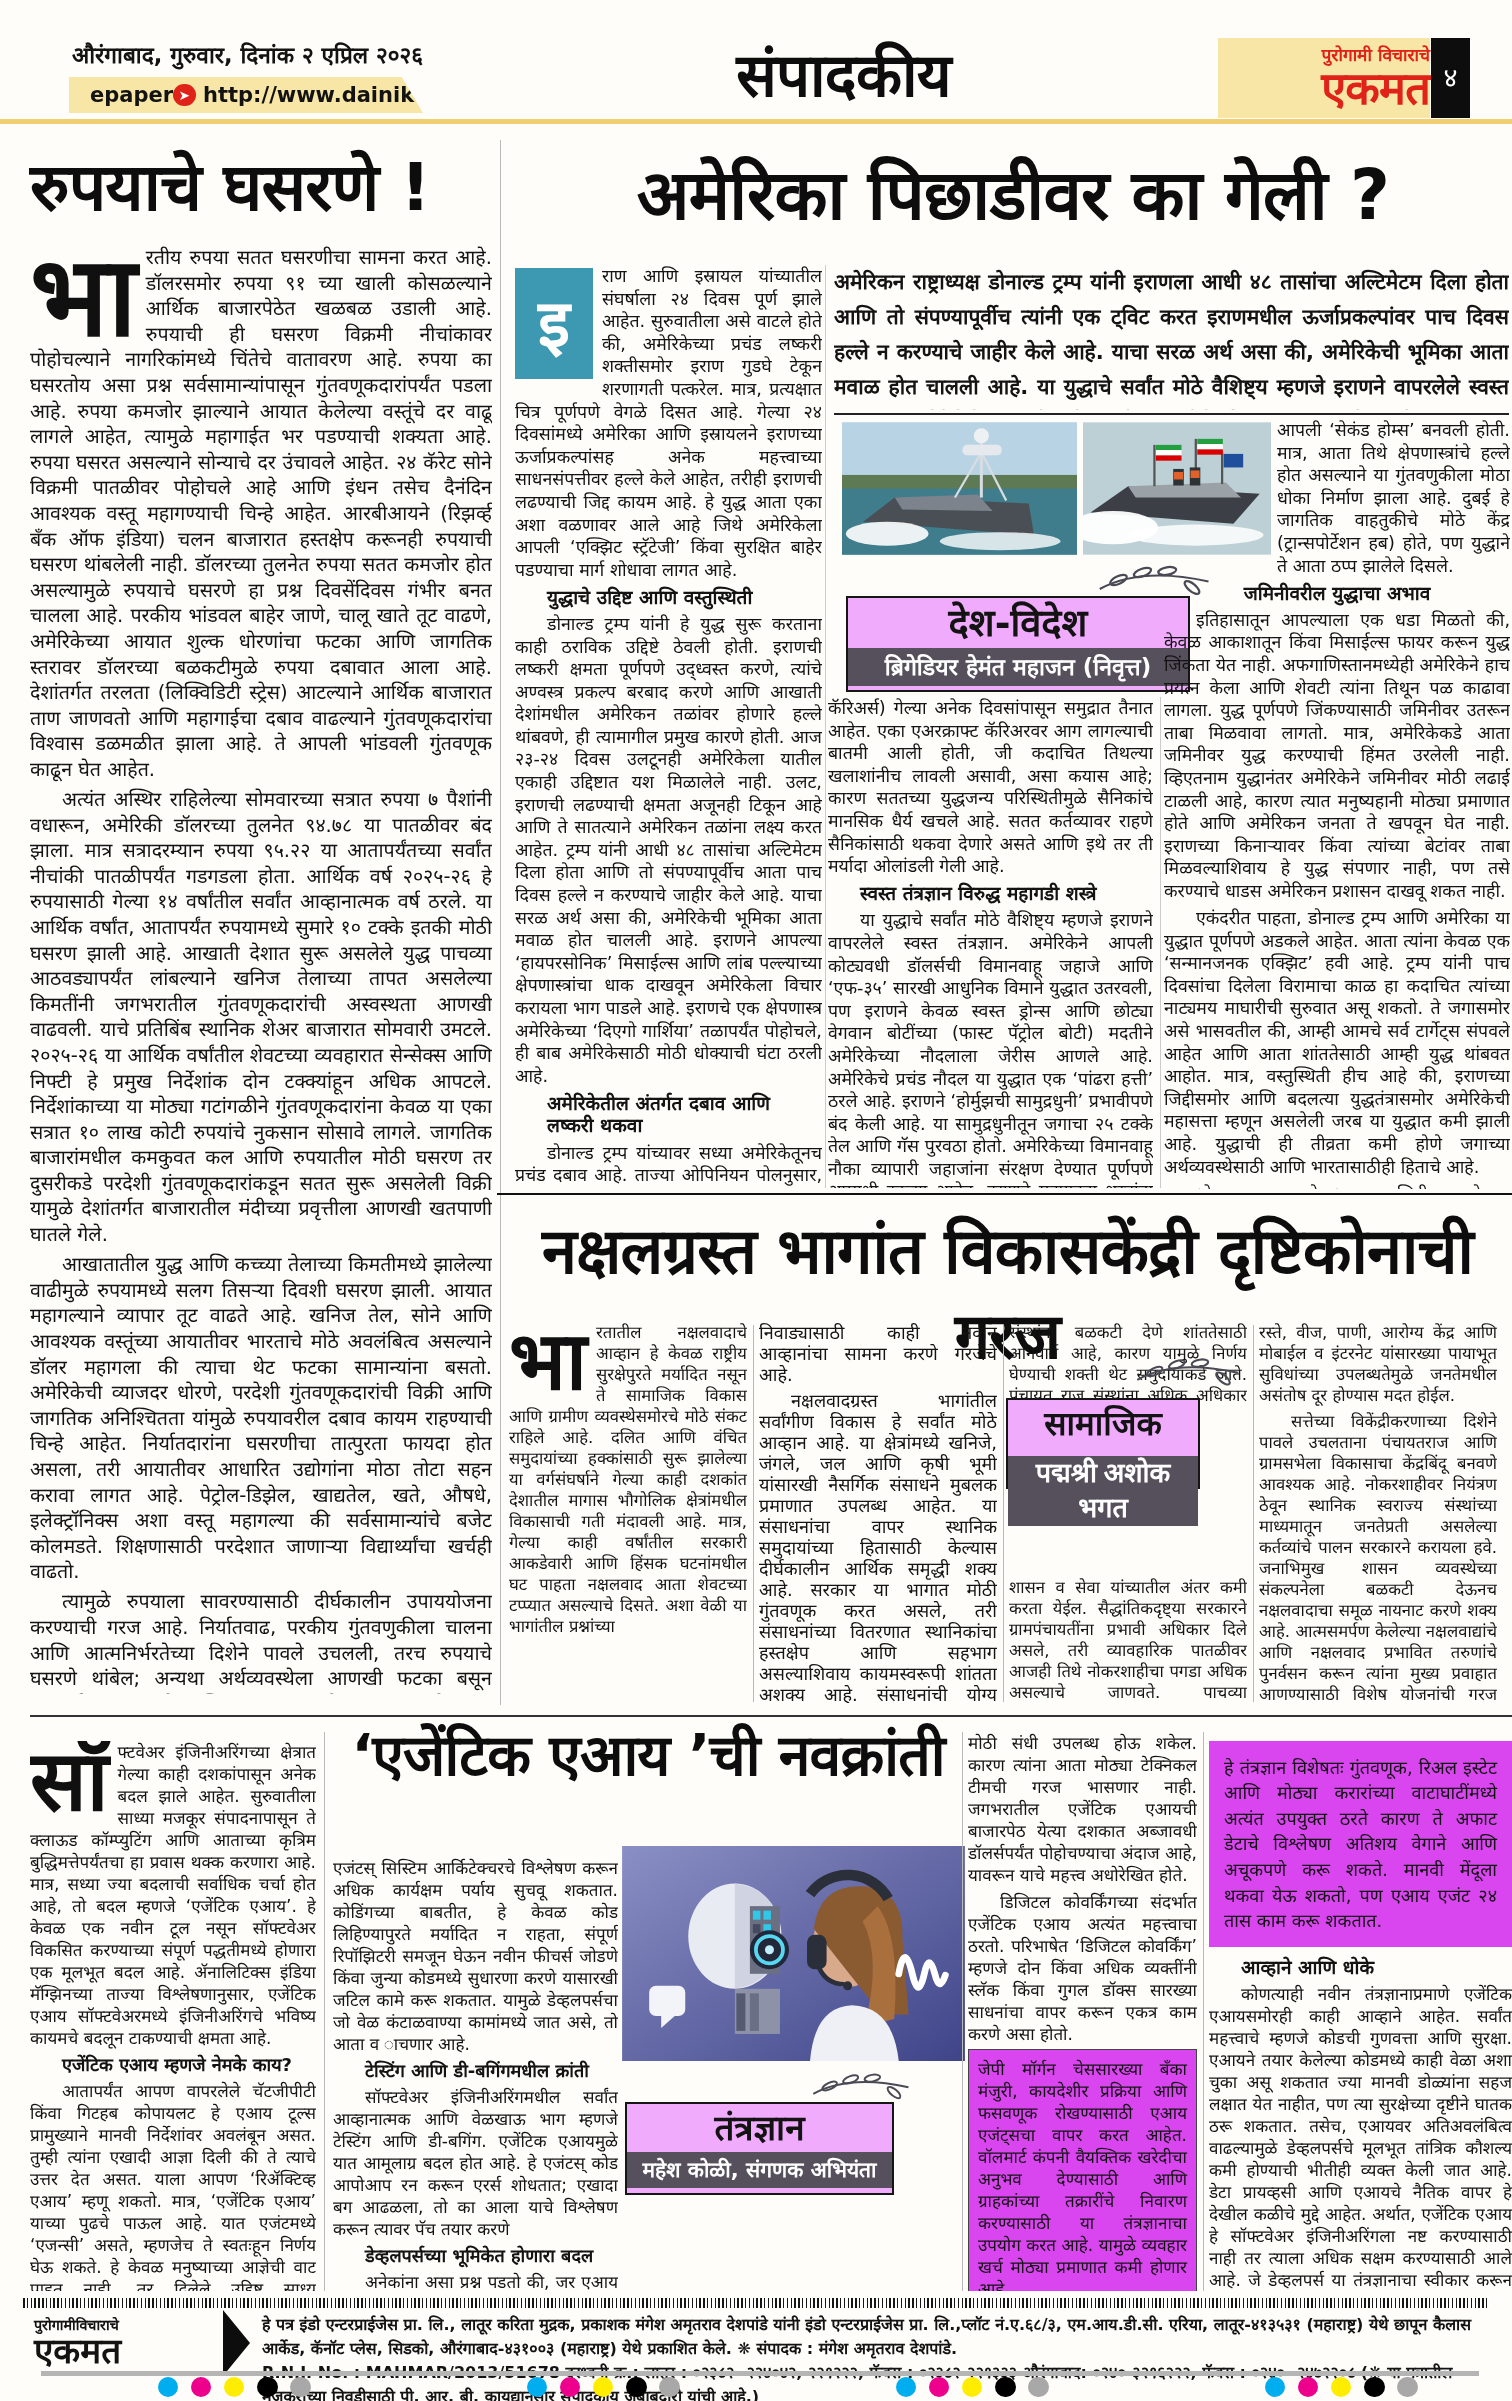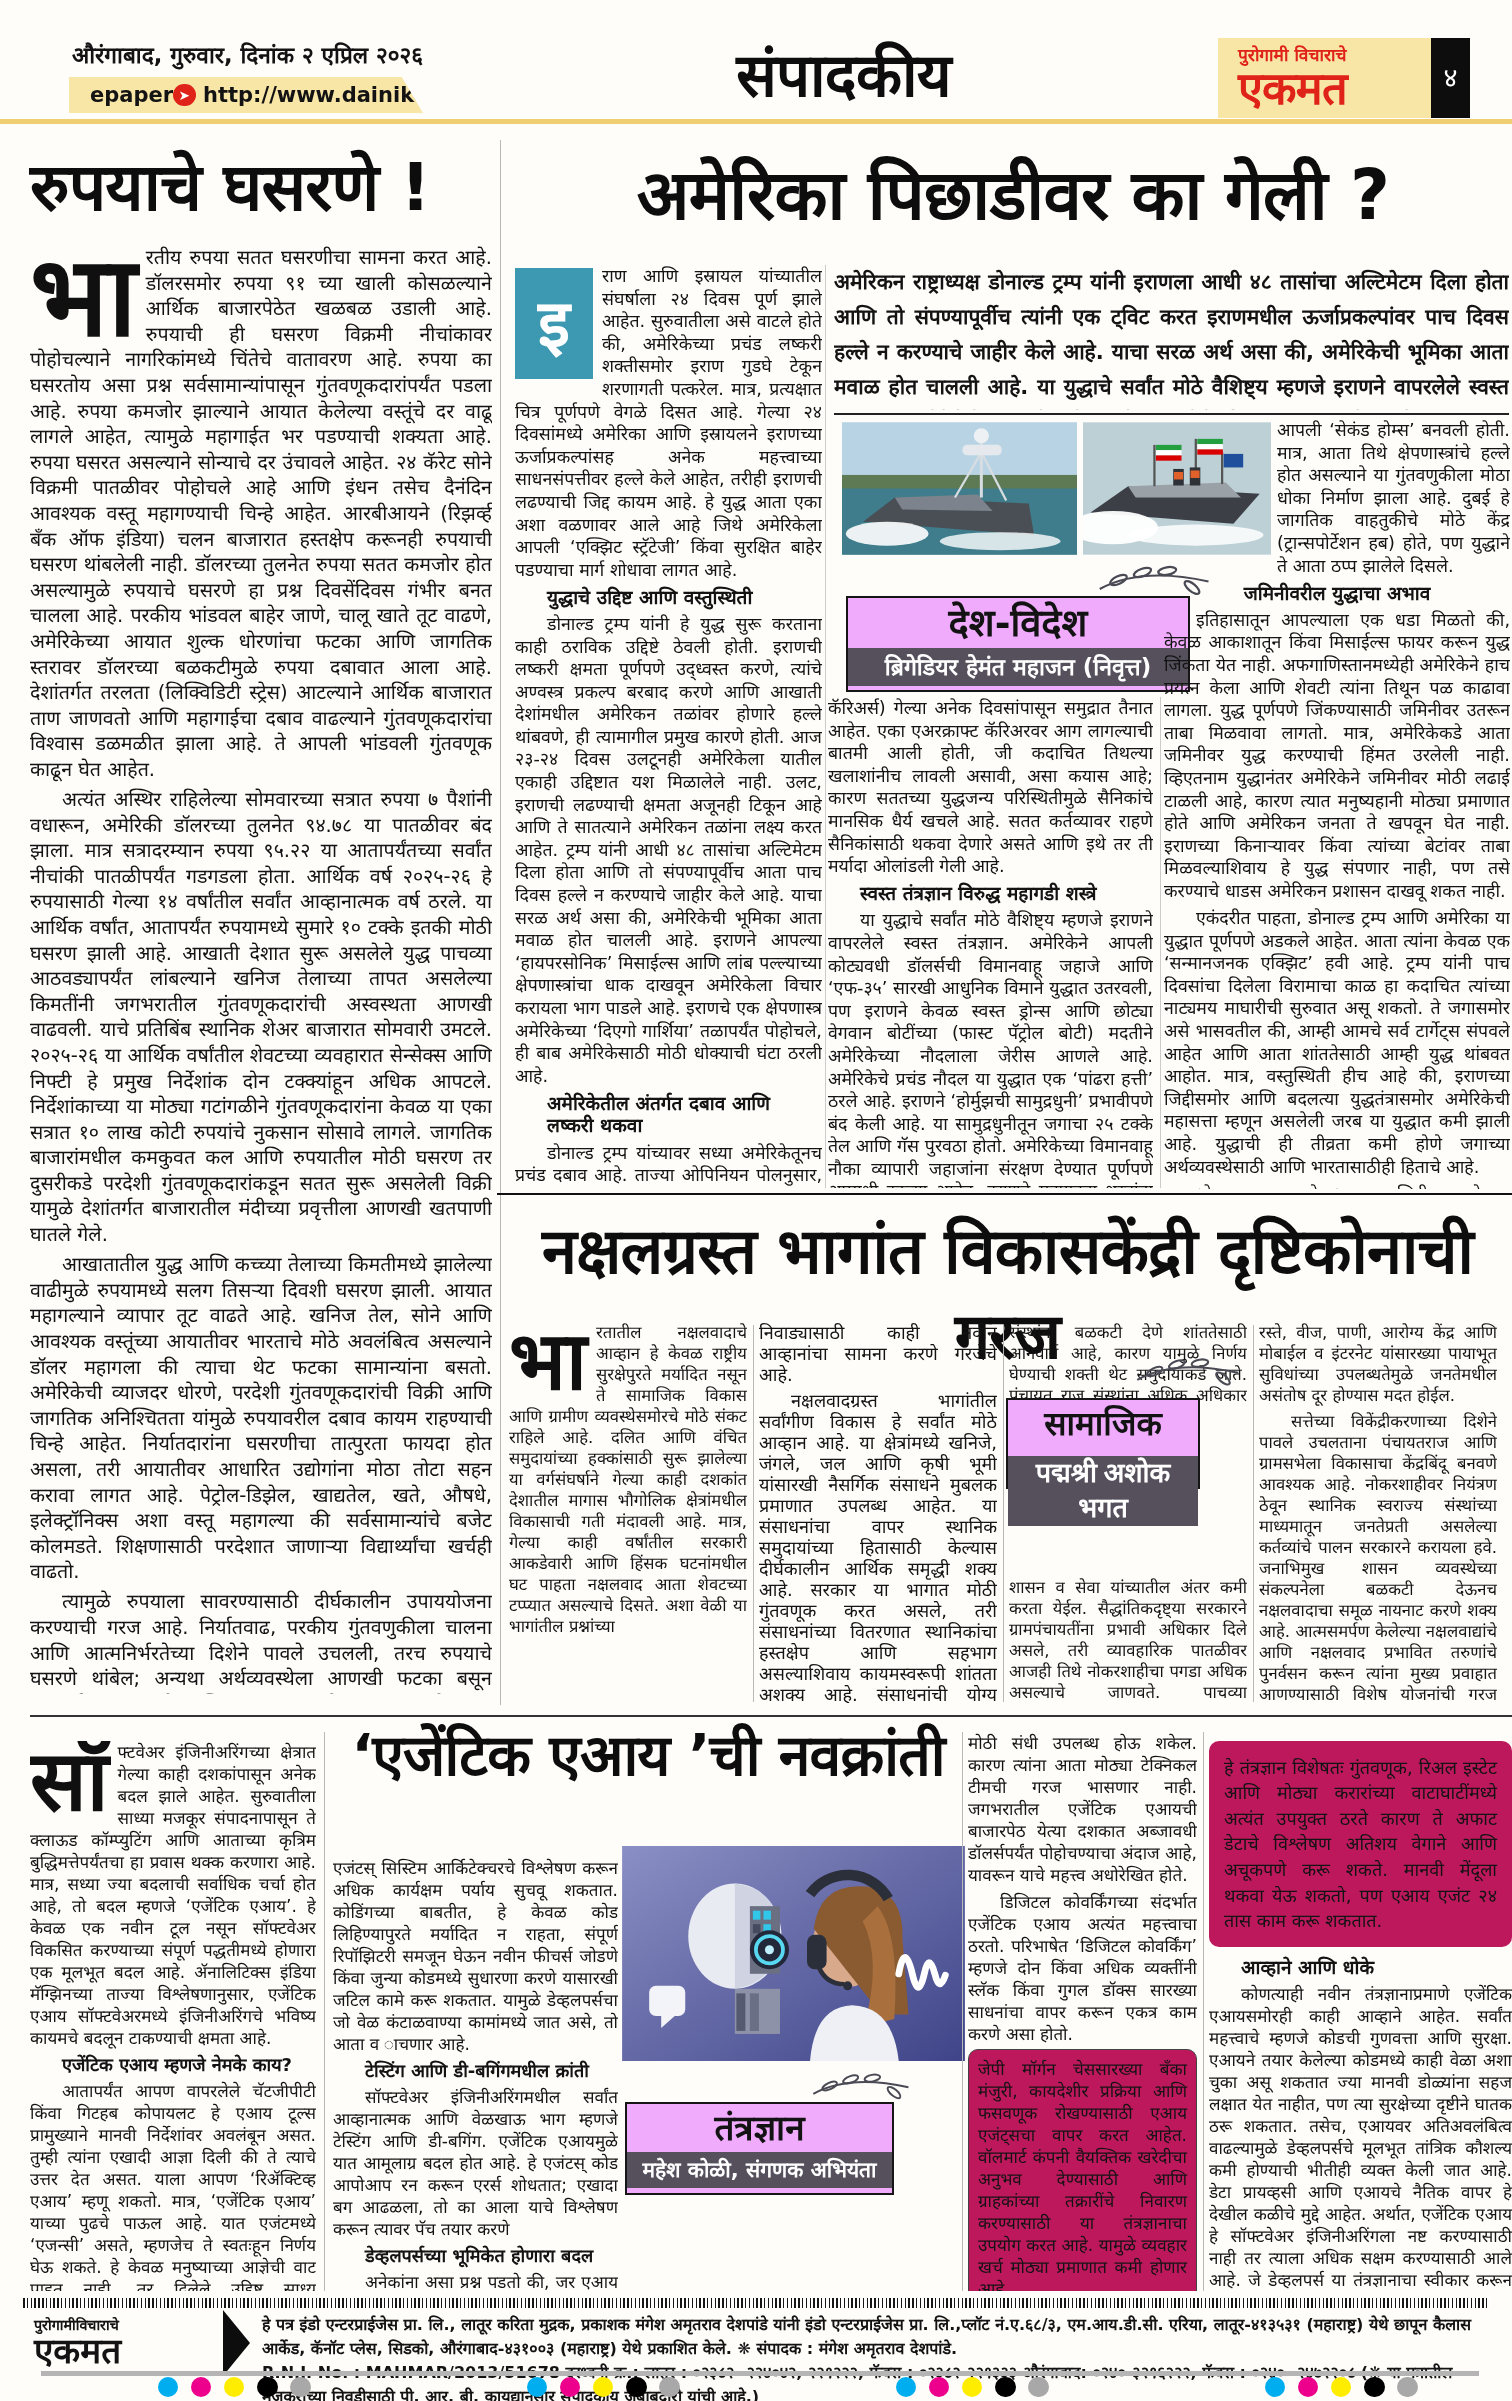--- a/index.html
+++ b/index.html
@@ -8,39 +8,39 @@
   .abs{position:absolute;}
   .body-text{ text-align:justify; }
   .body-text p{margin:0 0 4.5px 0;}
   .indent{text-indent:32px;}
   .vrule{width:0.8px;background:#b9b9b9;}
   .subhead{font-weight:bold;text-align:left;padding-left:32px;margin:4.5px 0 3px 0;}
   .dropcap{float:left;font-weight:bold;line-height:.85;padding:4.5px 9px 0 0;color:#101010;}
   .kicker{border:2.3px solid #161616;background:#f0abfc;text-align:center;}
   .kicker .kicker-title{font-weight:bold;}
   .kicker .kicker-bar{background:#56505c;color:#fff;font-weight:bold;}
-  .graybox{background:#be185d;border-radius:10px;}
+  .graybox{background:#d946ef;}
   .headline{font-weight:bold;letter-spacing:-0.8px;color:#0d0d0d;}
   .leadbold{font-weight:bold;}
   .dot{border-radius:50%;display:inline-block;}
   .hatch{background:repeating-linear-gradient(90deg,#161616 0 1.5px,#fff 1.5px 3.8px);}
 </style>
 </head>
 <body>
 
 <div class="page">
 
   <div class="abs" style="left:72px;top:39px;font-size:22.6px;font-weight:bold;">औरंगाबाद, गुरुवार, दिनांक २ एप्रिल २०२६</div>
   <div class="abs" style="left:69px;top:77px;width:354px;height:36px;background:#f8e6a6;clip-path:polygon(0 0,94% 0,100% 100%,0 100%);">
     <span style="position:absolute;left:21px;top:6px;font-size:21px;font-weight:bold;">epaper</span>
     <span style="position:absolute;left:104px;top:6.8px;width:22.6px;height:22.6px;background:#df2318;border-radius:50%;color:#fff;font-size:13.6px;text-align:center;line-height:22.6px;">➤</span>
     <span style="position:absolute;left:134px;top:6px;font-size:21px;font-weight:bold;">http://www.dainikekmat.com</span>
   </div>
   <div class="abs headline" style="left:625px;top:32px;width:437px;text-align:center;font-size:60px;">संपादकीय</div>
-  <div class="abs" style="left:1218px;top:38px;width:212px;height:80px;background:#f8e6a6;text-align:left;padding-left:20px;">
+  <div class="abs" style="left:1218px;top:38px;width:212px;height:80px;background:#f8e6a6;text-align:right;">
     <div style="font-size:17.3px;font-weight:bold;color:#df2318;padding-top:4.5px;">पुरोगामी विचाराचे</div>
     <div style="font-size:45px;font-weight:900;color:#df2318;line-height:1;letter-spacing:-0.8px;">एकमत</div>
   </div>
   <div class="abs" style="left:1431px;top:38px;width:39px;height:80px;background:#0d0d0d;color:#fff;text-align:center;">
     <span style="font-size:27px;line-height:80px;">४</span>
   </div>
   <div class="abs" style="left:0;top:119px;width:1512px;height:4.5px;background:#f0cf72;"></div>
 
   <div class="abs headline" style="left:30px;top:139px;width:462px;font-size:66px;">रुपयाचे घसरणे !</div>
   <div class="abs body-text" style="left:30px;top:245px;width:462px;height:1449px;overflow:hidden;font-size:19.6px;line-height:25.6px;">

